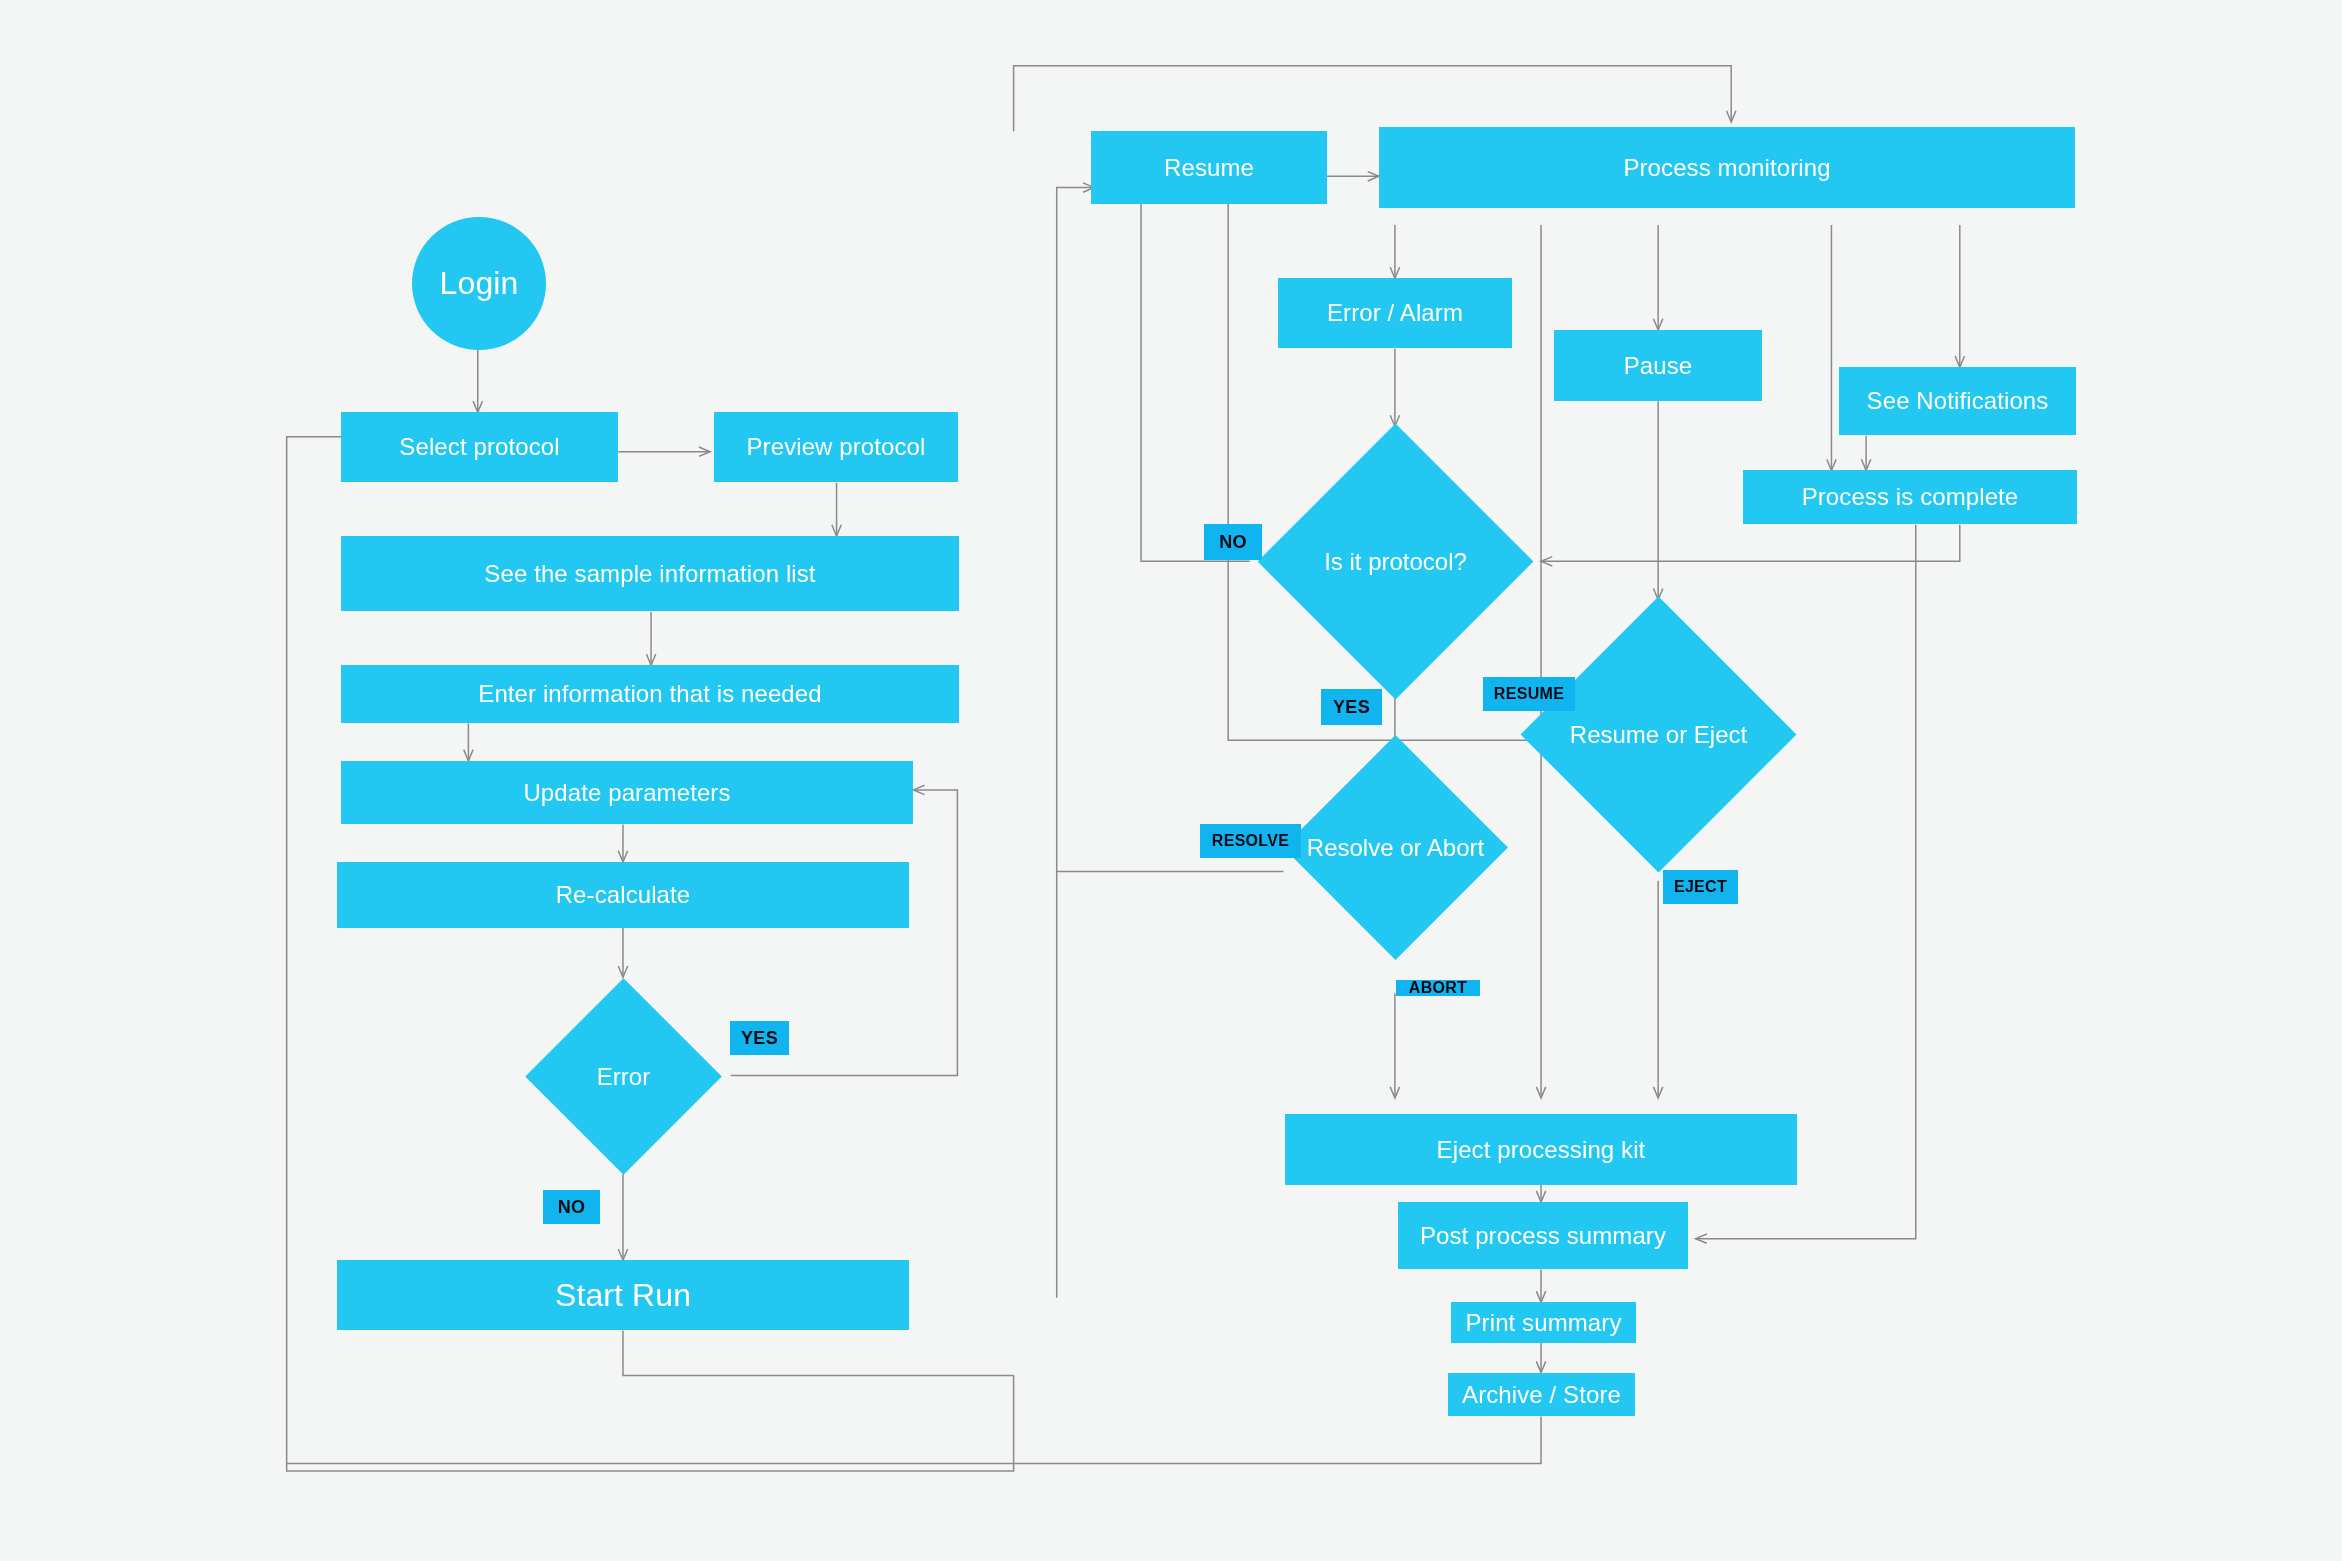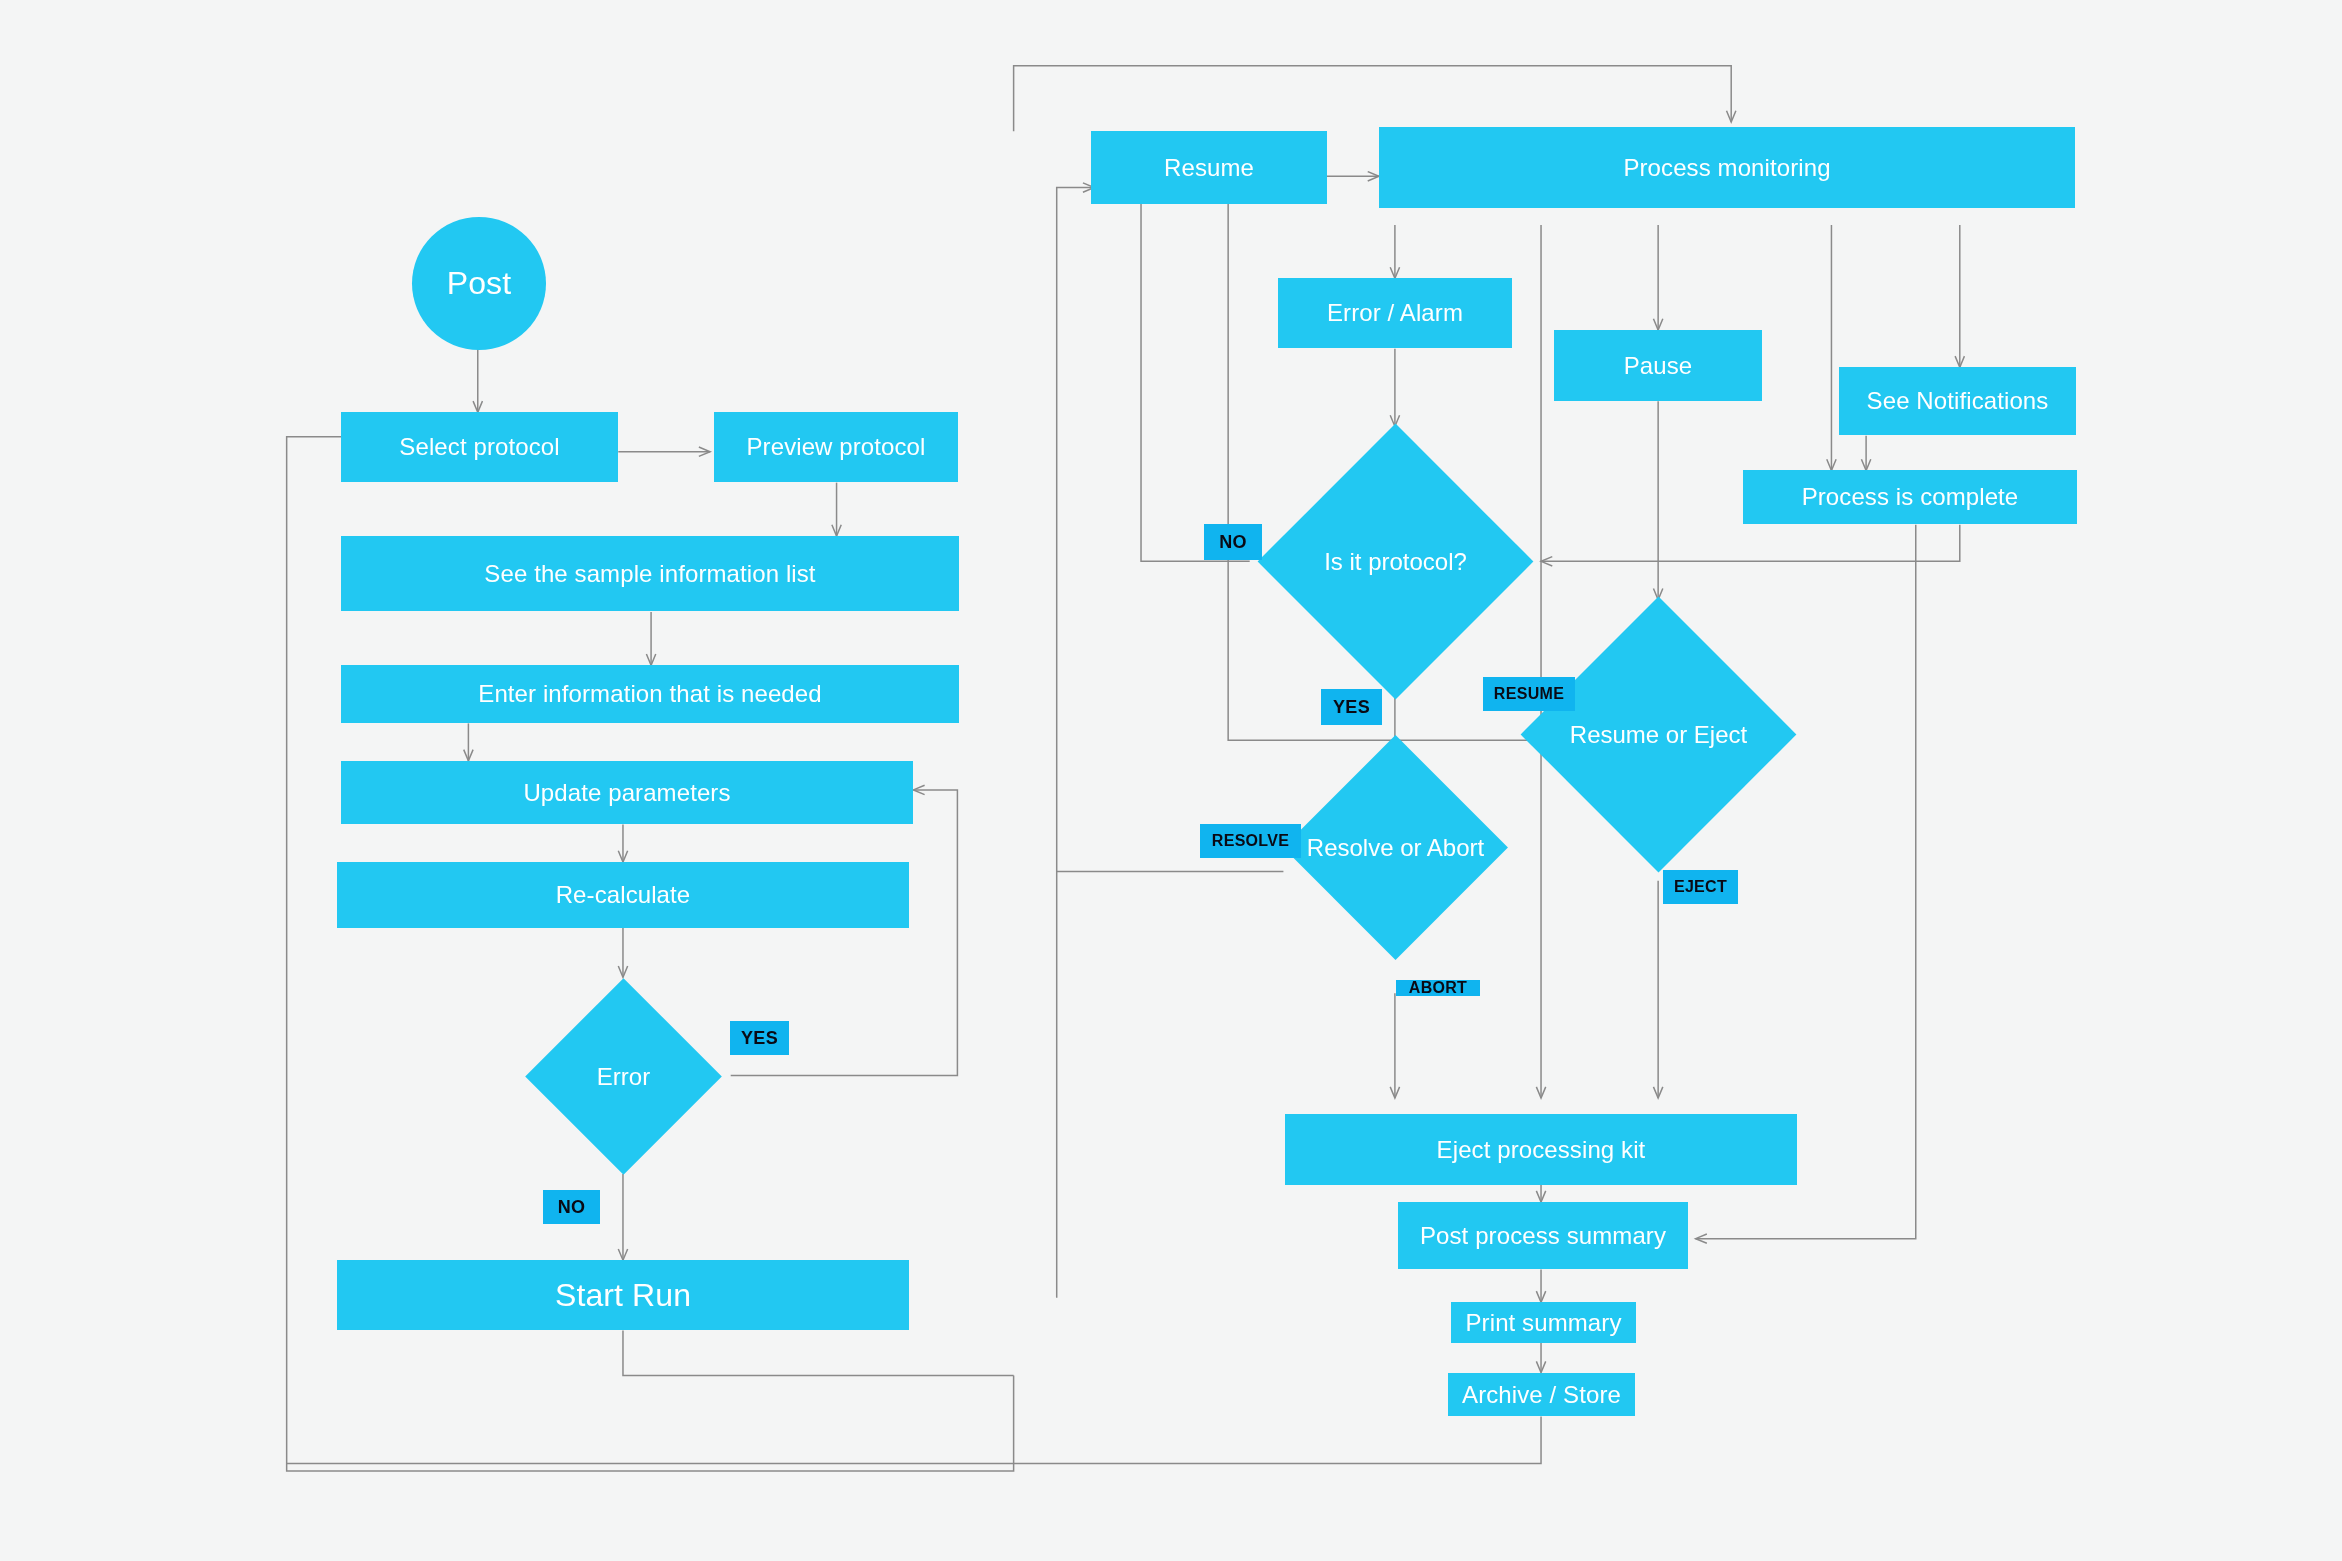--- a/index.html
+++ b/index.html
@@ -158,21 +158,21 @@
 
       <path d="M1645,1355 L1645,1390" marker-end="url(#ah)"></path>
 
       <path d="M1645,1432 L1645,1465" marker-end="url(#ah)"></path>
 
       <path d="M1645,1512 L1645,1562 L306,1562"></path>
     </g>
   </svg>
 
   <div class="node circle fs-34" style="left:412px; top:217px; width:134px; height:133px;">
-    <span>Post</span>
+    <span>Login</span>
   </div>
 
   <div class="node fs-26" style="left:341px; top:412px; width:277px; height:70px;">
     <span>Select protocol</span>
   </div>
 
   <div class="node fs-26" style="left:714px; top:412px; width:244px; height:70px;">
     <span>Preview protocol</span>
   </div>
 

